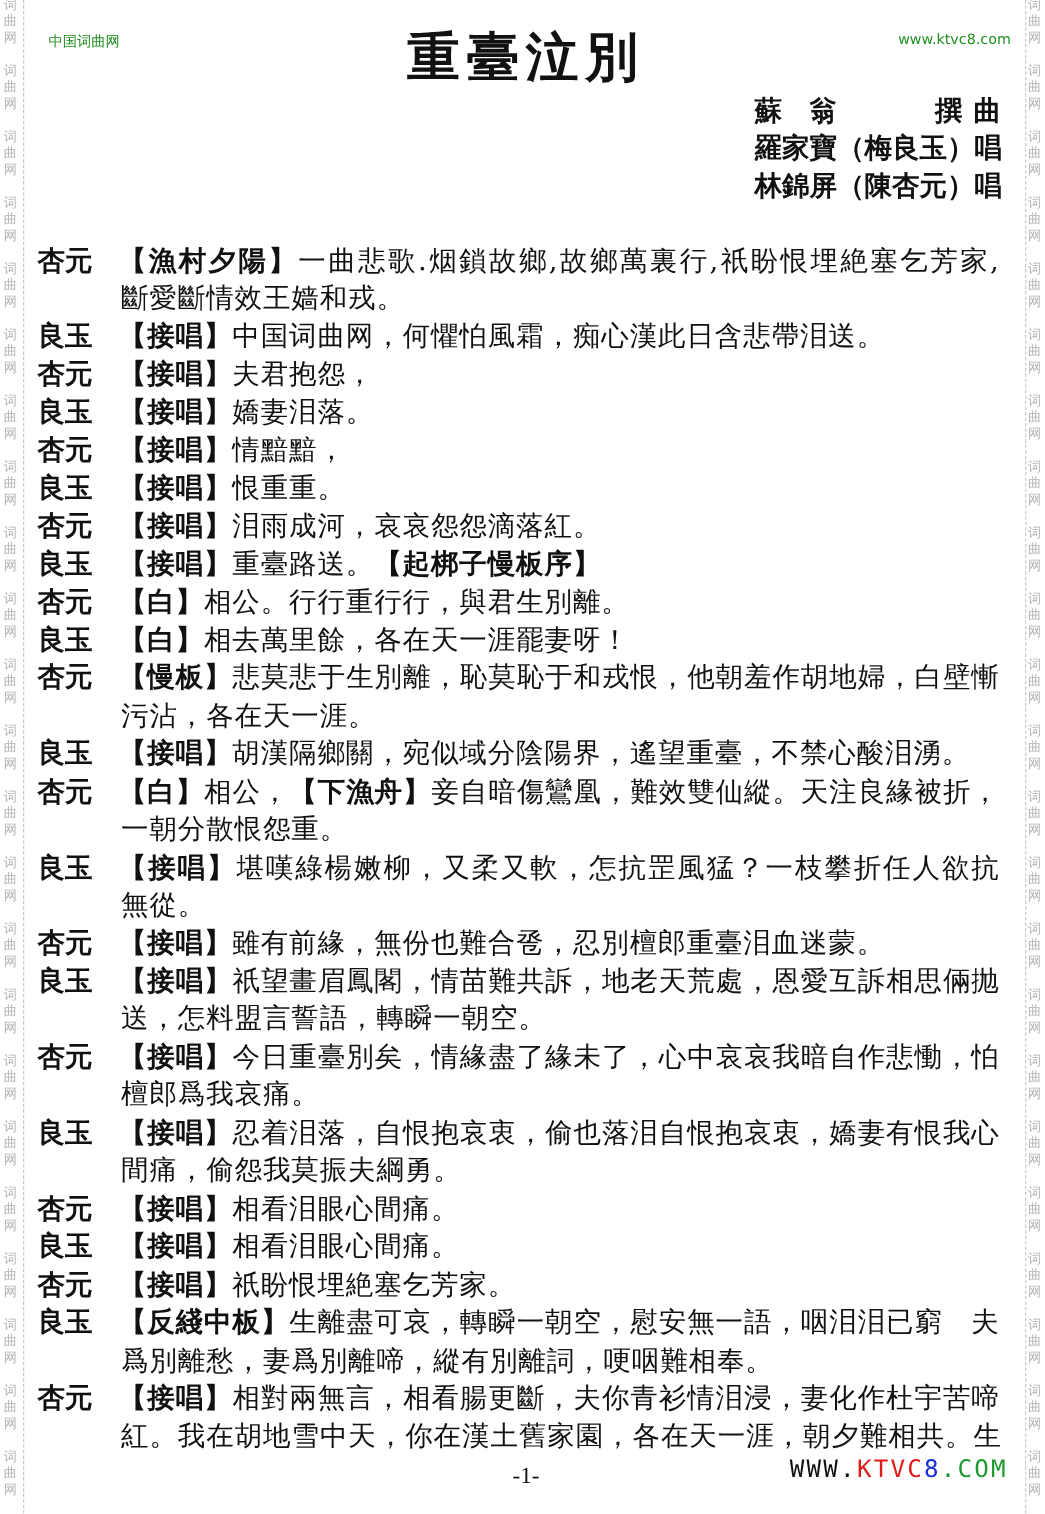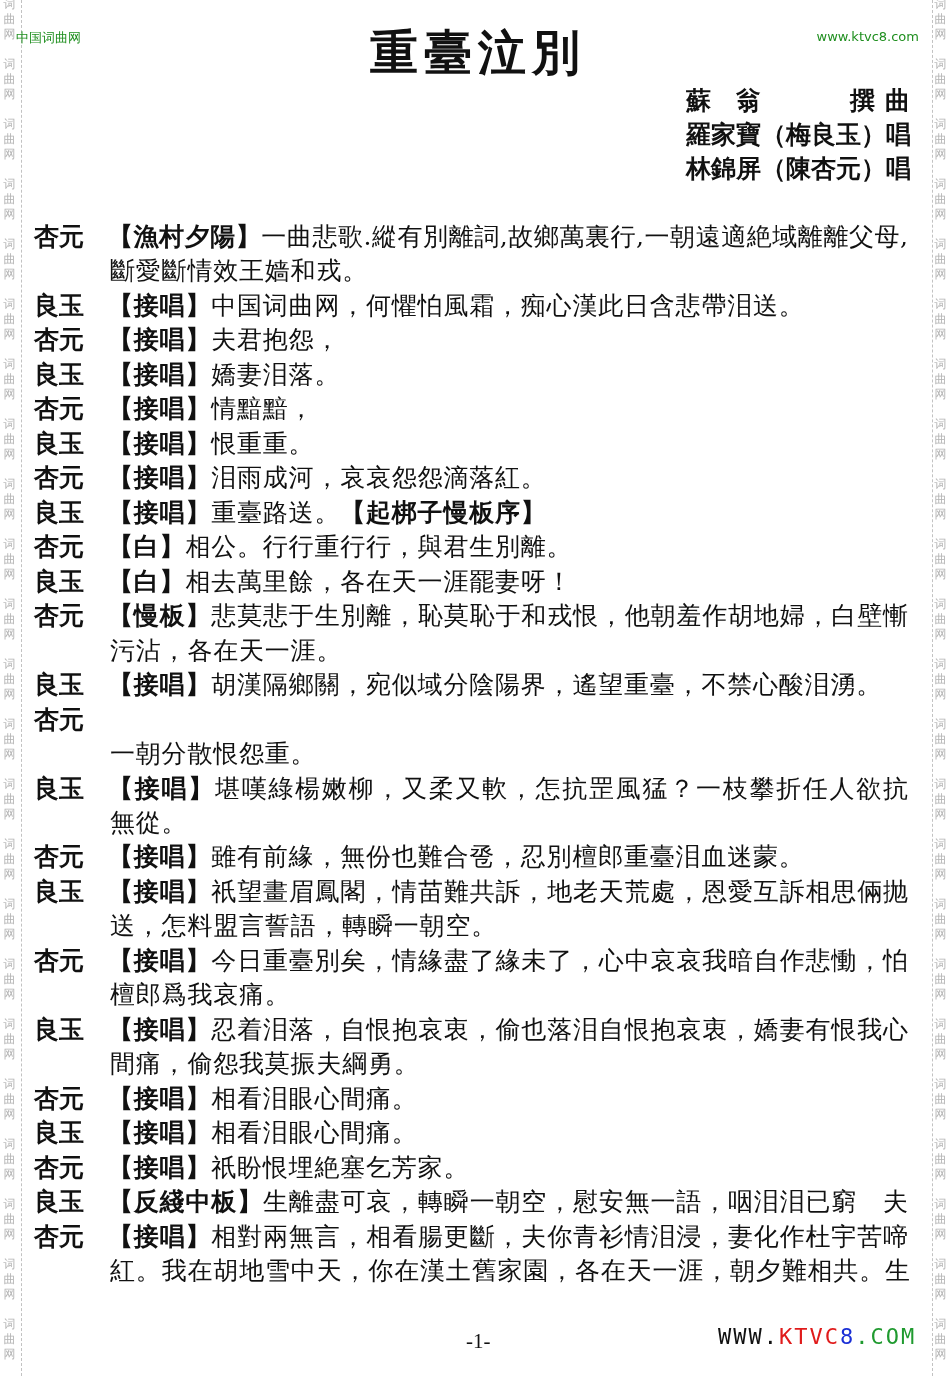--- a/index.html
+++ b/index.html
@@ -19,21 +19,21 @@
     }
     .dash { position: absolute; top: 0; height: 1376px; border-left: 1px dashed #c2c2c2; }
     .dash-left { left: 21px; }
     .dash-right { left: 932px; }
 
     
     .site-left, .site-right {
       position: absolute; top: 29px; font-family: "DejaVu Sans", sans-serif;
       font-size: 13px; color: #1f8f1f;
     }
-    .site-left { left: 16px; text-align: right; }
+    .site-left { left: 44px; text-align: right; }
     .site-right { right: 31px; }
     .title {
       position: absolute; top: 22px; left: 0; width: 956px; text-align: center;
       font-size: 48px; font-weight: bold; letter-spacing: 6px; line-height: 60px;
     }
     .credit {
       position: absolute; left: 686px; width: 224px; font-size: 25px; font-weight: bold;
       line-height: 34px; white-space: nowrap;
     }
     .credit-1 { top: 84px; display: flex; justify-content: space-between; }
@@ -224,21 +224,21 @@
   <span class="role">撰曲</span>
 </div>
 <div class="credit credit-2">羅家寶（梅良玉）唱</div>
 <div class="credit credit-3">林錦屏（陳杏元）唱</div>
 
 <div class="lyrics">
 
   <div class="row">
     <div class="line">
       <span class="speaker">杏元</span>
-      <div class="content just"><span class="tag">【漁村夕陽】</span><span>一曲悲歌.縱有別離詞,故鄉萬裏行,一朝遠適絶域離離父母,</span></div>
+      <div class="content just"><span class="tag">【漁村夕陽】</span><span>一曲悲歌.烟鎖故鄉,故鄉萬裏行,祇盼恨埋絶塞乞芳家,</span></div>
     </div>
     <div class="line cont">
         <div class="content">斷愛斷情效王嫱和戎。</div>
       </div>
   </div>
 
   <div class="row">
     <div class="line">
       <span class="speaker">良玉</span>
       <div class="content"><span class="tag">【接唱】</span><span>中国词曲网，何懼怕風霜，痴心漢此日含悲帶泪送。</span></div>
@@ -314,20 +314,21 @@
   <div class="row">
     <div class="line">
       <span class="speaker">良玉</span>
       <div class="content"><span class="tag">【接唱】</span><span>胡漢隔鄉關，宛似域分陰陽界，遙望重臺，不禁心酸泪湧。</span></div>
     </div>
   </div>
 
   <div class="row">
     <div class="line">
       <span class="speaker">杏元</span>
+      <div class="content just"><span class="tag">【白】</span><span>相公，</span><span class="tag">【下漁舟】</span><span>妾自暗傷鸞凰，難效雙仙縱。天注良緣被折，</span></div>
     </div>
     <div class="line cont">
         <div class="content">一朝分散恨怨重。</div>
       </div>
   </div>
 
   <div class="row">
     <div class="line">
       <span class="speaker">良玉</span>
       <div class="content just"><span class="tag">【接唱】</span><span>堪嘆綠楊嫩柳，又柔又軟，怎抗罡風猛？一枝攀折任人欲抗</span></div>
@@ -393,20 +394,23 @@
       <span class="speaker">杏元</span>
       <div class="content"><span class="tag">【接唱】</span><span>祇盼恨埋絶塞乞芳家。</span></div>
     </div>
   </div>
 
   <div class="row">
     <div class="line">
       <span class="speaker">良玉</span>
       <div class="content just"><span class="tag">【反綫中板】</span><span>生離盡可哀，轉瞬一朝空，慰安無一語，咽泪泪已窮　夫</span></div>
     </div>
+    <div class="line cont">
+        <div class="content">爲別離愁，妻爲別離啼，縱有別離詞，哽咽難相奉。</div>
+      </div>
   </div>
 
   <div class="row">
     <div class="line">
       <span class="speaker">杏元</span>
       <div class="content just"><span class="tag">【接唱】</span><span>相對兩無言，相看腸更斷，夫你青衫情泪浸，妻化作杜宇苦啼</span></div>
     </div>
     <div class="line cont">
         <div class="content just">紅。我在胡地雪中天，你在漢土舊家園，各在天一涯，朝夕難相共。生</div>
       </div>

